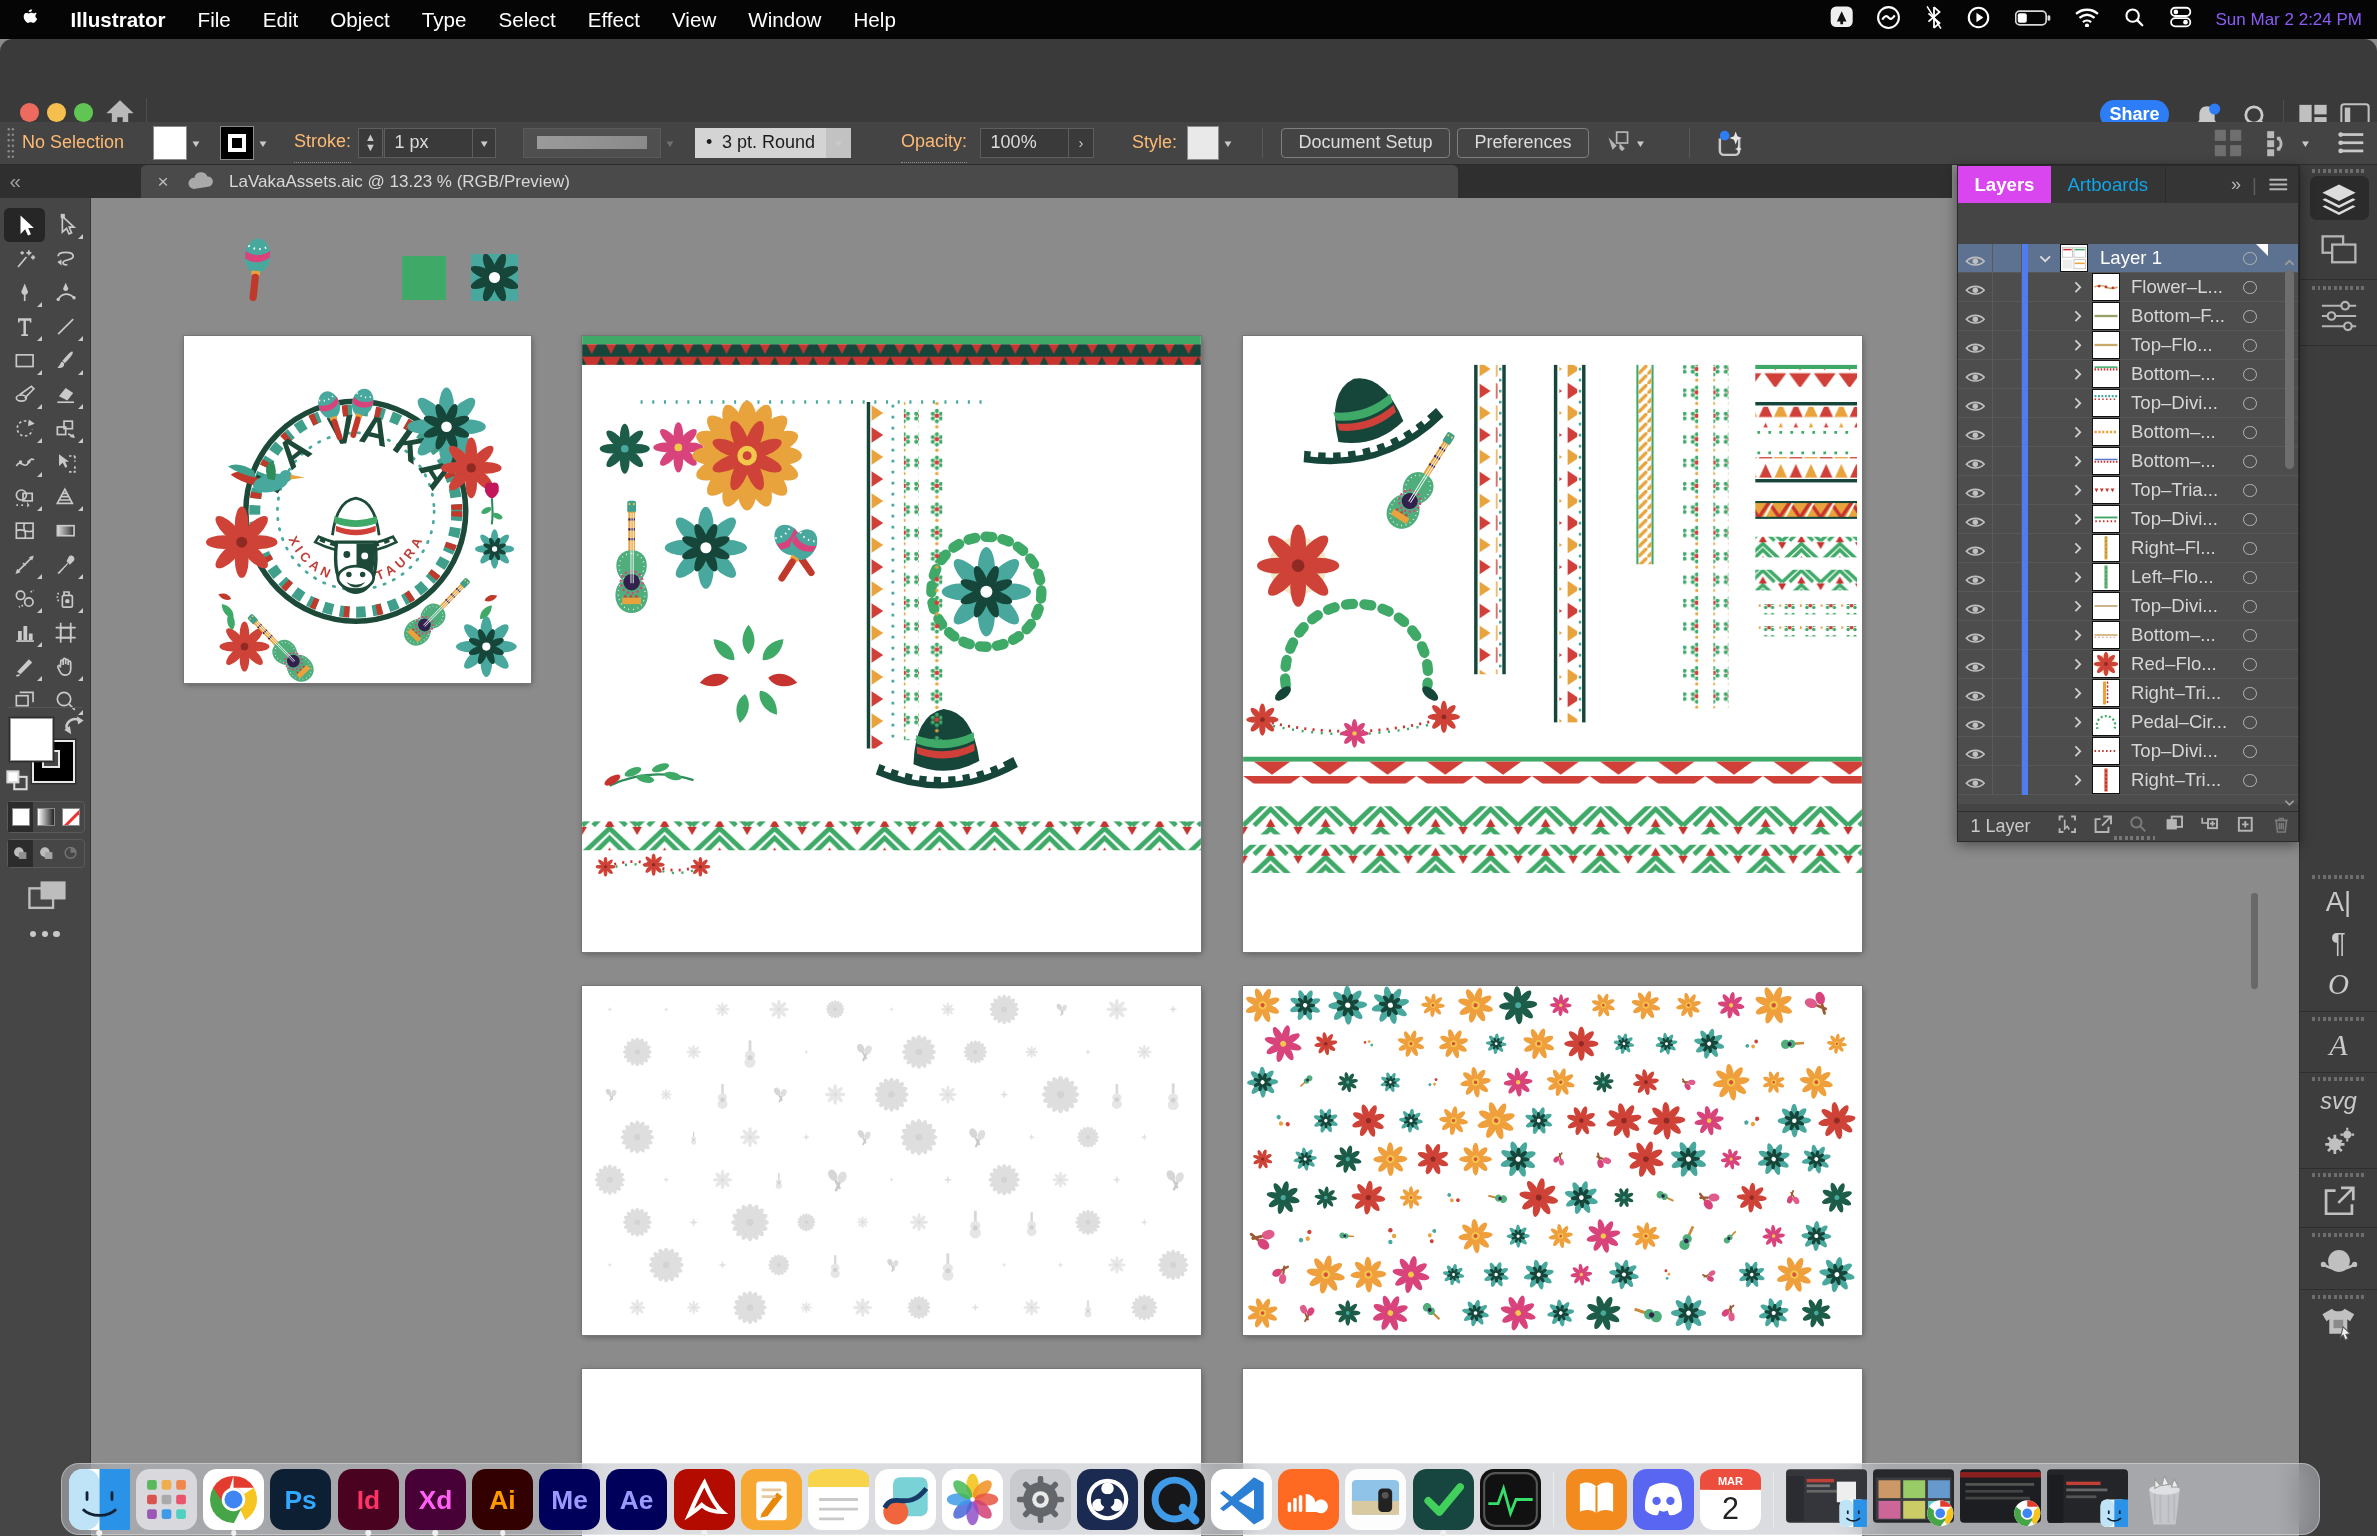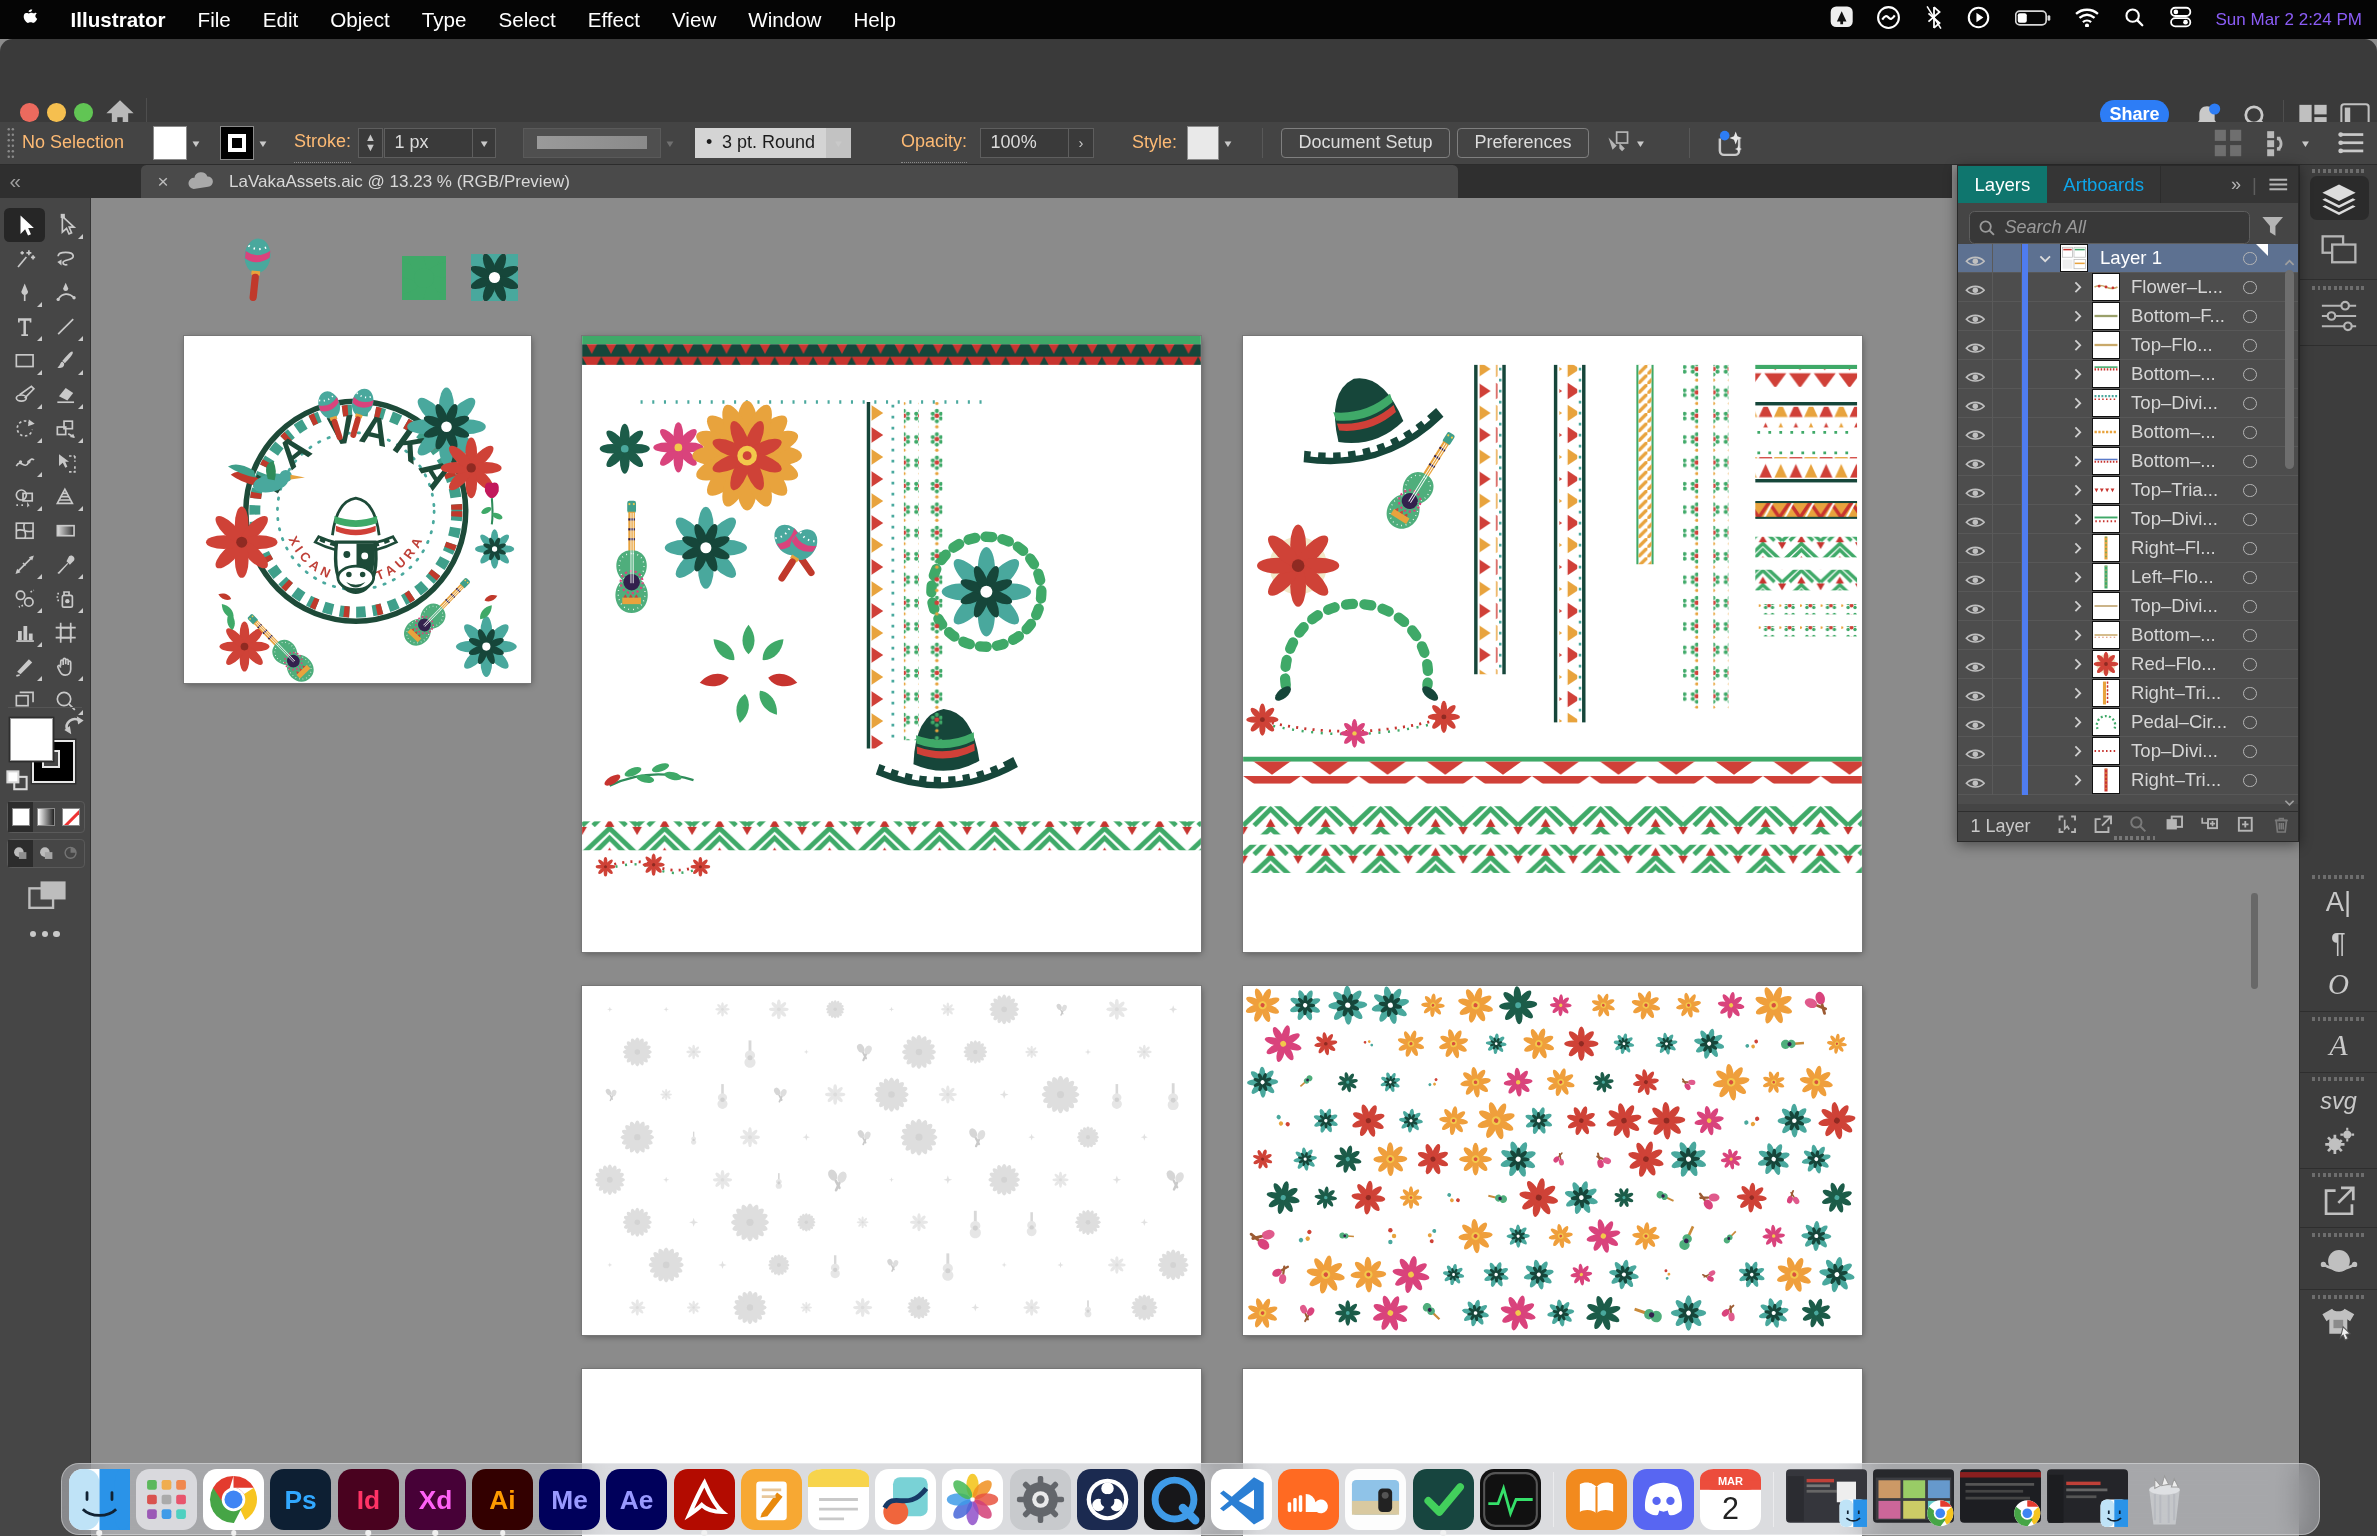--- a/index.html
+++ b/index.html
@@ -63,21 +63,21 @@
   
   #canvas{left:91px;top:198px;width:2207px;height:1339px;background:#8b8b8b;z-index:1}
   .artboard{position:absolute;background:#fff;box-shadow:1.4px 2.1px 6.9px rgba(0,0,0,.4);outline:0.7px solid #767676}
   #cv-scroll{position:absolute;left:2160px;top:695px;width:6.9px;height:96px;border-radius:3.4px;background:rgba(40,40,40,.35)}
 
   
   #layers-panel{left:1957px;top:165px;width:342px;height:677px;background:#454545;z-index:8;
                 box-shadow:0 2.8px 12.4px rgba(0,0,0,.45);border:0.7px solid #2a2a2a;font-size:18.6px}
   #lp-header{position:absolute;left:0;top:0;width:100%;height:37px;background:#353535;display:flex;align-items:stretch}
   .lp-tab{padding:0 16.5px;display:flex;align-items:center;font-size:18.6px}
-  .lp-tab.active{background:#0f766e;color:#fff;font-weight:normal}
+  .lp-tab.active{background:#d946ef;color:#fff;font-weight:bold}
   .lp-tab.inactive{color:#0ea5e9;border-right:0.7px solid #2c2c2c}
   #lp-header-icons{position:absolute;right:9.6px;top:0;height:37px;display:flex;align-items:center;gap:11px;color:#b5b5b5}
   #lp-search-row{position:absolute;left:0;top:37px;width:100%;height:50px;background:#454545}
   #lp-search{position:absolute;left:11px;top:8.3px;width:281px;height:33px;background:#383838;border:0.7px solid #5e5e5e;
              border-radius:5.5px;display:flex;align-items:center;color:#9a9a9a;font-style:italic;font-size:18px}
   #lp-rows{position:absolute;left:0;top:78px;width:100%;height:560px;background:#4d4d4d;overflow:hidden}
   .lrow{position:relative;width:100%;height:29px;border-bottom:0.7px solid #585858;display:flex;align-items:center}
   .lrow.sel{background:#5d7191;color:#fff}
   .lrow .eye{position:absolute;left:6.9px;top:6.9px}
   .lrow .coldiv{position:absolute;top:0;width:0.7px;height:29px;background:#5a5a5a}
@@ -1236,32 +1236,20 @@
     <span style="font-size:18px">»</span>
     <span style="color:#5e5e5e">|</span>
     <svg width="20.6" height="15" viewBox="0 0 30 22">
           <g stroke="#b5b5b5" stroke-width="3">
             <path d="M2 4 H28"></path>
             <path d="M2 11 H28"></path>
             <path d="M2 18 H28"></path>
           </g>
         </svg>
   </div>
-  <div id="lp-search-row">
-    <div id="lp-search">
-      <svg width="18" height="18" viewBox="0 0 26 26" style="margin:0 8.3px">
-            <circle cx="11" cy="11" r="7.5" fill="none" stroke="#9a9a9a" stroke-width="2.6"></circle>
-            <path d="M16.5 16.5 L23 23" stroke="#9a9a9a" stroke-width="2.8"></path>
-          </svg>
-      <span>Search All</span>
-    </div>
-    <svg style="position:absolute;right:13.8px;top:12.4px" width="23.4" height="23.4" viewBox="0 0 34 34">
-          <path d="M2 3 H32 L21 16 V30 L13 25 V16 Z" fill="#b5b5b5"></path>
-        </svg>
-  </div>
   <div id="lp-rows">
         <div class="lrow sel">
           <span class="eye"><svg width="20.6" height="14.4" viewBox="0 0 30 21">
               <path d="M2 10.5 C9 3 21 3 28 10.5 C21 18 9 18 2 10.5 Z" fill="none" stroke="#bfbfbf" stroke-width="2.4"></path>
               <circle cx="15" cy="10.5" r="4" fill="#bfbfbf"></circle>
             </svg></span>
           <span class="coldiv" style="left:34px"></span>
           <span class="coldiv" style="left:63px"></span>
           <span class="bluebar"></span>
           <svg width="12.4" height="8.3" style="position:absolute;left:81px;top:11px" viewBox="0 0 18 12">

